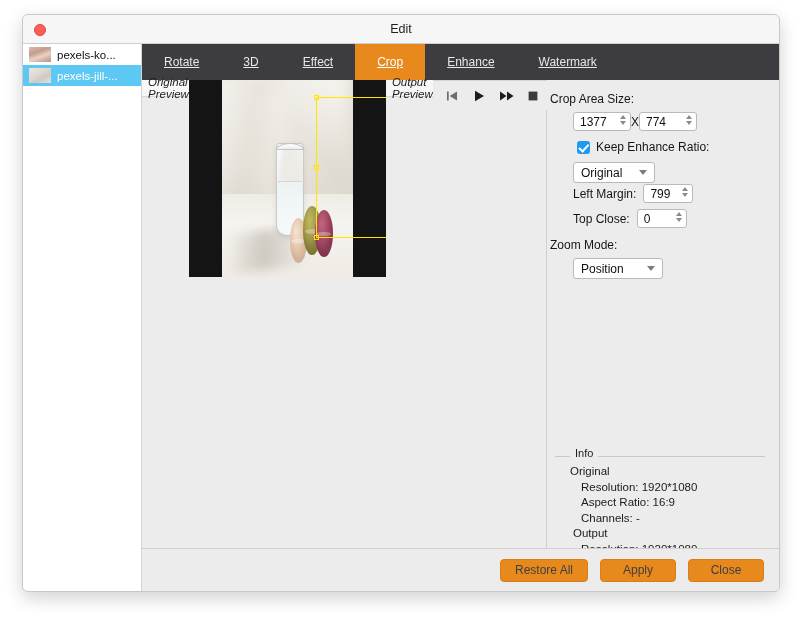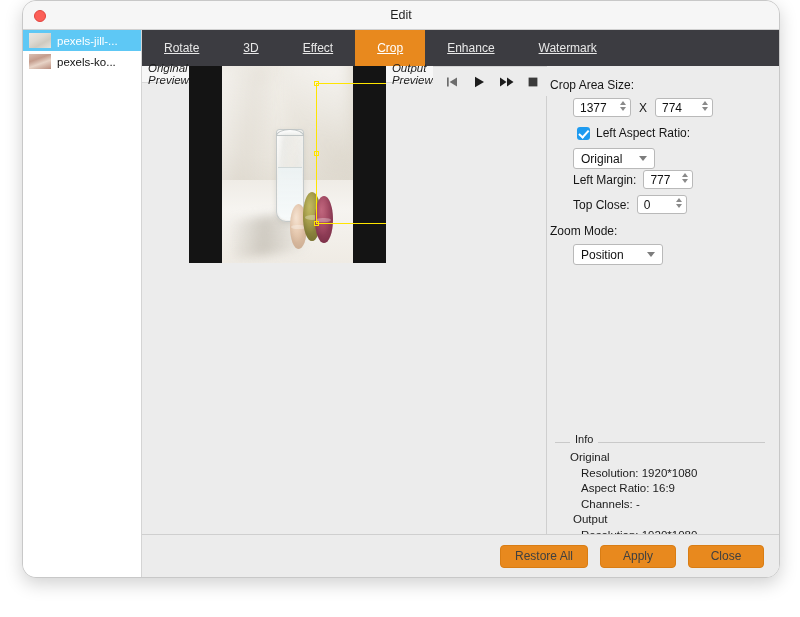--- a/index.html
+++ b/index.html
@@ -1,22 +1,22 @@
 <!DOCTYPE html>
 <html><head>
 <meta charset="utf-8">
 <style>
   * { box-sizing: border-box; margin:0; padding:0; }
   html,body { width:800px; height:617px; background:#ffffff; font-family:"Liberation Sans", sans-serif; }
   #root { position:relative; width:800px; height:617px; background:#fff; }
 
   
   .window {
-    position:absolute; left:22px; top:0; width:758px; height:578px;
-    background:#ececec; border:1px solid #c8c8c8; border-radius:14px;
+    position:absolute; left:22px; top:14px; width:758px; height:578px;
+    background:#ececec; border:1px solid #c8c8c8; border-radius:6px;
     box-shadow:0 6px 18px rgba(0,0,0,.18);
     overflow:hidden;
   }
   .titlebar {
     position:relative; height:29px; background:#f6f6f6;
     border-bottom:1px solid #d0d0d0;
     display:flex; align-items:center; justify-content:center;
   }
   .titlebar .title { font-size:12.5px; color:#1e1e1e; font-weight:400; }
   .traffic { position:absolute; left:11px; top:9px; width:12px; height:12px; border-radius:50%;
@@ -181,27 +181,27 @@
   <div class="window">
 
     <div class="titlebar">
       <div class="traffic"></div>
       <div class="title">Edit</div>
     </div>
 
     <div class="body">
 
       <div class="sidebar">
+        <div class="file-item">
+          <div class="thumb b"></div>
+          <div class="file-name">pexels-ko...</div>
+        </div>
         <div class="file-item selected">
           <div class="thumb a"></div>
           <div class="file-name">pexels-jill-...</div>
-        </div>
-        <div class="file-item">
-          <div class="thumb b"></div>
-          <div class="file-name">pexels-ko...</div>
         </div>
       </div>
 
       <div class="main">
 
         <div class="tabbar">
           <div class="tab">Rotate</div>
           <div class="tab">3D</div>
           <div class="tab">Effect</div>
           <div class="tab active">Crop</div>
@@ -328,55 +328,55 @@
                 </span>
               </div>
               <div class="timecode">00:00:00/00:00:09</div>
             </div>
           </div>
 
           <div class="settings">
 
             <div class="sec-lbl lbl">Crop Area Size:</div>
 
-            <div class="row" style="padding-left:26px; gap:8px;">
+            <div class="row" style="padding-left:26px; ">
               <span class="spin" style="width:58px;">
                 <span>1377</span>
                 <span class="arrows">
                     <i class="up"></i>
                     <i class="dn"></i>
                   </span>
               </span>
               <span class="lbl">X</span>
               <span class="spin" style="width:58px;">
                 <span>774</span>
                 <span class="arrows">
                     <i class="up"></i>
                     <i class="dn"></i>
                   </span>
               </span>
             </div>
 
             <div class="checkrow">
               <span class="cbox"></span>
-              <span class="lbl">Left Aspect Ratio:</span>
+              <span class="lbl">Keep Enhance Ratio:</span>
             </div>
 
             <div style="padding-left:26px; margin-top:8px;">
               <span class="sel" style="width:82px;">
                 <span>Original</span>
                 <span class="chev"></span>
               </span>
             </div>
 
 
             <div class="row" style="padding-left:26px; gap:7px; margin-top:1px;">
               <span class="lbl">Left Margin:</span>
               <span class="spin" style="width:50px;">
-                <span>777</span>
+                <span>799</span>
                 <span class="arrows">
                     <i class="up"></i>
                     <i class="dn"></i>
                   </span>
               </span>
             </div>
 
             <div class="row" style="padding-left:26px; gap:7px; margin-top:6px;">
               <span class="lbl">Top Close:</span>
               <span class="spin" style="width:50px;">

